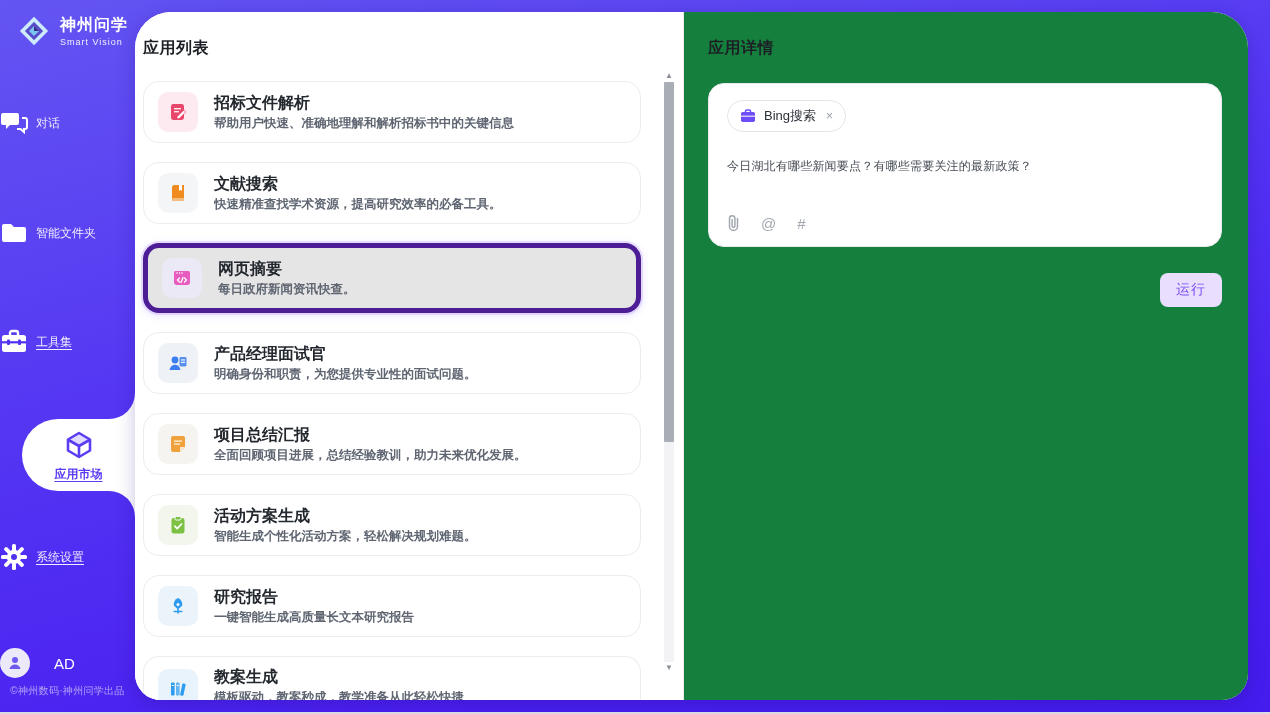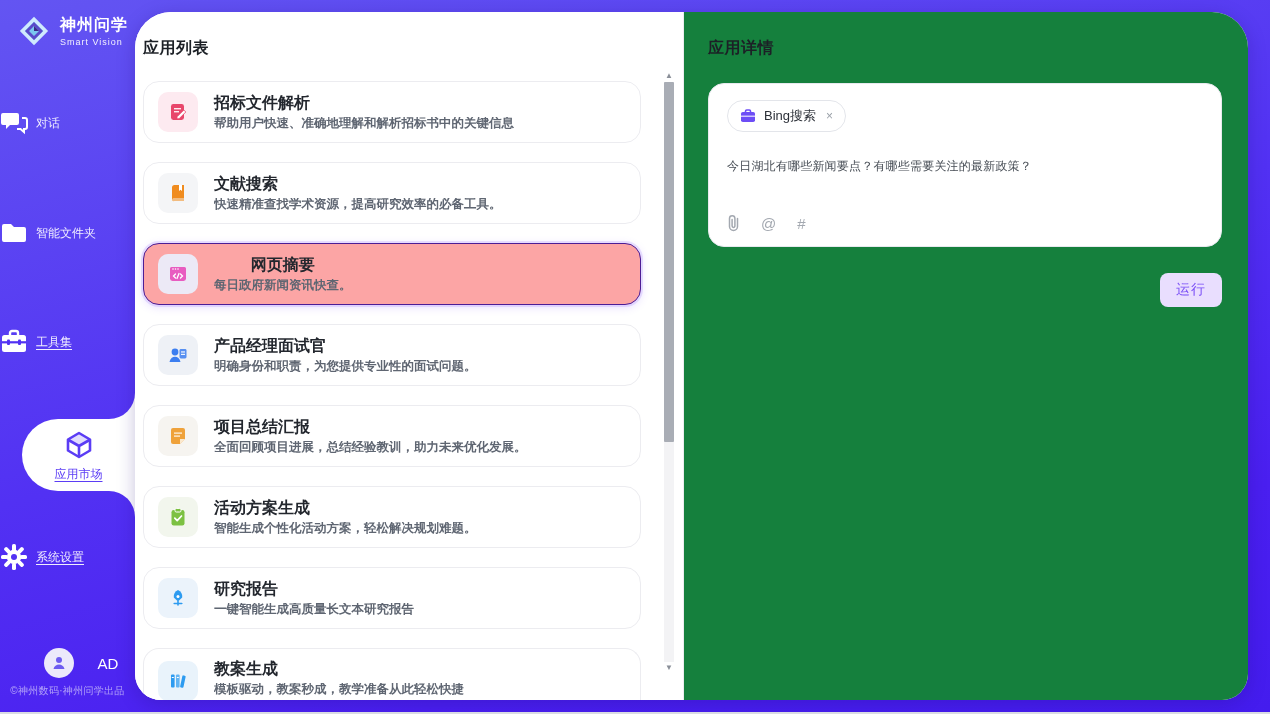--- a/index.html
+++ b/index.html
@@ -20,30 +20,30 @@
   .nav-item{position:absolute;left:0;width:135px;display:flex;flex-direction:row;align-items:center;gap:8px;cursor:pointer;}
   .nav-label{font-size:12px;color:#f0edff;}
   .nav-label.u{text-decoration:underline;text-underline-offset:3px;text-decoration-thickness:1px;}
   .nav-active-bubble{position:absolute;left:22px;right:0;top:419px;height:72px;background:#fff;border-radius:36px 0 0 36px;}
   .notch{position:absolute;right:0;width:26px;height:26px;background:#fff;}
   .notch.top{top:-26px;}
   .notch.bottom{bottom:-26px;}
   .notch.top::before{content:"";position:absolute;inset:0;border-bottom-right-radius:26px;}
   .notch.bottom::before{content:"";position:absolute;inset:0;border-top-right-radius:26px;}
   .notch::before{background:linear-gradient(165deg,#6355f2 0%,#5231f3 48%,#4a1ff0 78%,#441cee 100%);background-attachment:fixed;}
-  .nav-active{position:absolute;left:22px;right:0;top:421px;height:70px;display:flex;flex-direction:column;align-items:center;justify-content:center;gap:6px;cursor:pointer;}
+  .nav-active{position:absolute;left:22px;right:0;top:421px;height:70px;display:flex;flex-direction:column;align-items:center;justify-content:center;gap:6px;cursor:pointer;font-weight:bold;}
   .nav-active .nav-label{color:#5b3df5;text-decoration:underline;text-underline-offset:3px;}
-  .user-row{position:absolute;left:0;top:648px;width:162px;display:flex;align-items:center;justify-content:center;gap:24px;cursor:pointer;}
+  .user-row{position:absolute;left:0;top:648px;width:162px;display:flex;align-items:center;gap:24px;cursor:pointer;}
   .avatar{width:30px;height:30px;border-radius:50%;background:#ece9fb;display:flex;align-items:center;justify-content:center;}
   .user-name{font-size:15px;color:#fff;}
   .side-footer{position:absolute;left:0;top:684px;width:135px;text-align:center;font-size:10px;color:rgba(255,255,255,.55);letter-spacing:.3px;}
   
   .cards{margin-top:22px;}
   .card{height:60px;border:1px solid #ececf0;border-radius:16px;background:#fff;display:flex;align-items:center;padding:0 14px;margin-bottom:19px;cursor:pointer;}
-  .card.selected{background:#fca5a5;border:1px solid #4c1d95;box-shadow:0 0 0 2px rgba(148,103,255,.18),0 2px 10px rgba(110,60,255,.18);text-align:center;}
+  .card.selected{background:#e5e5e5;border:5px solid #4c1d95;box-shadow:0 0 0 2px rgba(148,103,255,.18),0 2px 10px rgba(110,60,255,.18);}
   .tile{width:40px;height:40px;border-radius:10px;display:flex;align-items:center;justify-content:center;margin-right:16px;flex:0 0 40px;}
   .card-title{font-size:16px;font-weight:700;color:#23272e;line-height:1;}
   .card-desc{font-size:12.5px;color:#5f6672;margin-top:6px;line-height:1;white-space:nowrap;overflow:hidden;font-weight:bold;}
   .card.clipped{height:48px;align-items:flex-start;padding-top:12px;margin-bottom:0;border-bottom:none;border-radius:16px 16px 0 0;}
   
   .scrollbar{position:absolute;right:8px;top:58px;bottom:26px;width:12px;}
   .sb-track{position:absolute;left:1px;top:12px;bottom:12px;width:10px;background:#f3f3f5;}
   .sb-thumb{position:absolute;left:1px;top:12px;height:360px;width:10px;background:#a9adb5;border-radius:1px;}
   .sb-arrow{position:absolute;left:0;width:12px;height:12px;font-size:8px;line-height:12px;text-align:center;color:#8a8f98;}
   .sb-up{top:0;}

